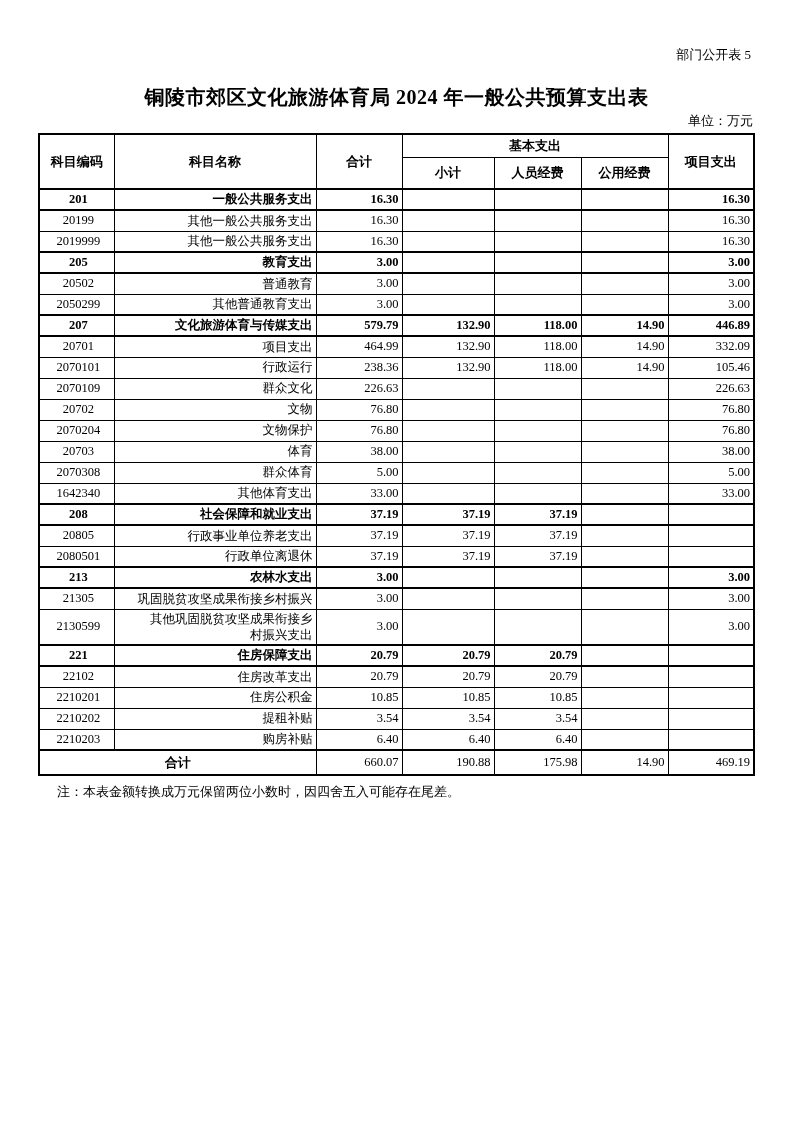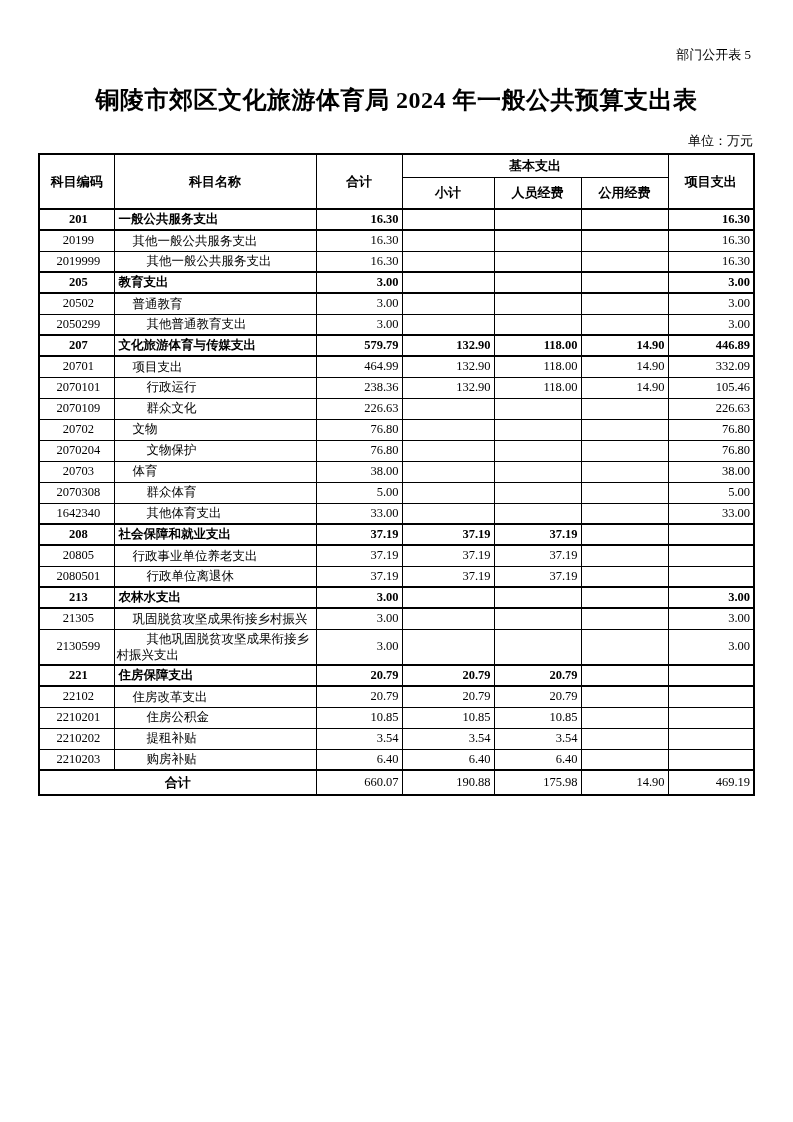--- a/index.html
+++ b/index.html
@@ -4,31 +4,31 @@
 <style>
   * { margin:0; padding:0; box-sizing:border-box; }
   html, body { background:#fff; }
   body {
     width:793px; height:1122px;
     font-family:"Liberation Serif","DejaVu Serif",serif;
     color:#000;
   }
   .page { position:relative; width:793px; height:1122px; padding:46px 38px 0 38px; }
   .doc-label { text-align:right; font-size:13px; padding-right:4px; }
-  .title { text-align:center; font-size:24px; font-weight:bold; margin-top:20px; letter-spacing:0.5px; }
-  .unit-label { text-align:right; font-size:13px; margin-top:16px; margin-bottom:3px; padding-right:2px; }
+  .title { text-align:center; font-size:20px; font-weight:bold; margin-top:20px; letter-spacing:0.5px; }
+  .unit-label { text-align:right; font-size:13px; margin-top:1px; margin-bottom:3px; padding-right:2px; }
 
   table.budget { border-collapse:collapse; width:717px; table-layout:fixed; border:2px solid #000; }
   th, td { border:1px solid #000; font-size:12.5px; vertical-align:middle; overflow:hidden; }
   thead th { font-weight:bold; text-align:center; font-size:13px; }
   thead tr.h1 th { height:23px; }
   thead tr.h2 th { height:32px;margin-top:9px; }
   tbody td { height:21px; }
   td.code { text-align:center; padding-left:3px; }
-  td.name { text-align:left; padding:1px 3px 1px 2px; line-height:1.3; }
+  td.name { text-align:right; padding:1px 3px 1px 2px; line-height:1.3; }
   td.name.indent-0 { text-indent:2px; }
   td.name.indent-1 { text-indent:16px; }
   td.name.indent-2 { text-indent:30px; }
   td.num { text-align:right; padding-right:3px; }
   tr.section td { font-weight:bold; border-top:2px solid #000; border-bottom:2px solid #000; }
   tfoot td { border-top:2px solid #000; height:25px; }
   tfoot .total-label { font-weight:bold; text-align:center; font-size:13px; }
   .note { font-size:13px; margin-top:7px; padding-left:19px; }
 </style>
 </head>
@@ -304,13 +304,14 @@
         <td colspan="2" class="total-label">合计</td>
         <td class="num">660.07</td>
         <td class="num">190.88</td>
         <td class="num">175.98</td>
         <td class="num">14.90</td>
         <td class="num">469.19</td>
       </tr>
     </tfoot>
   </table>
 
+  <div class="note">注：本表金额转换成万元保留两位小数时，因四舍五入可能存在尾差。</div>
 </div>
 
 </body></html>

